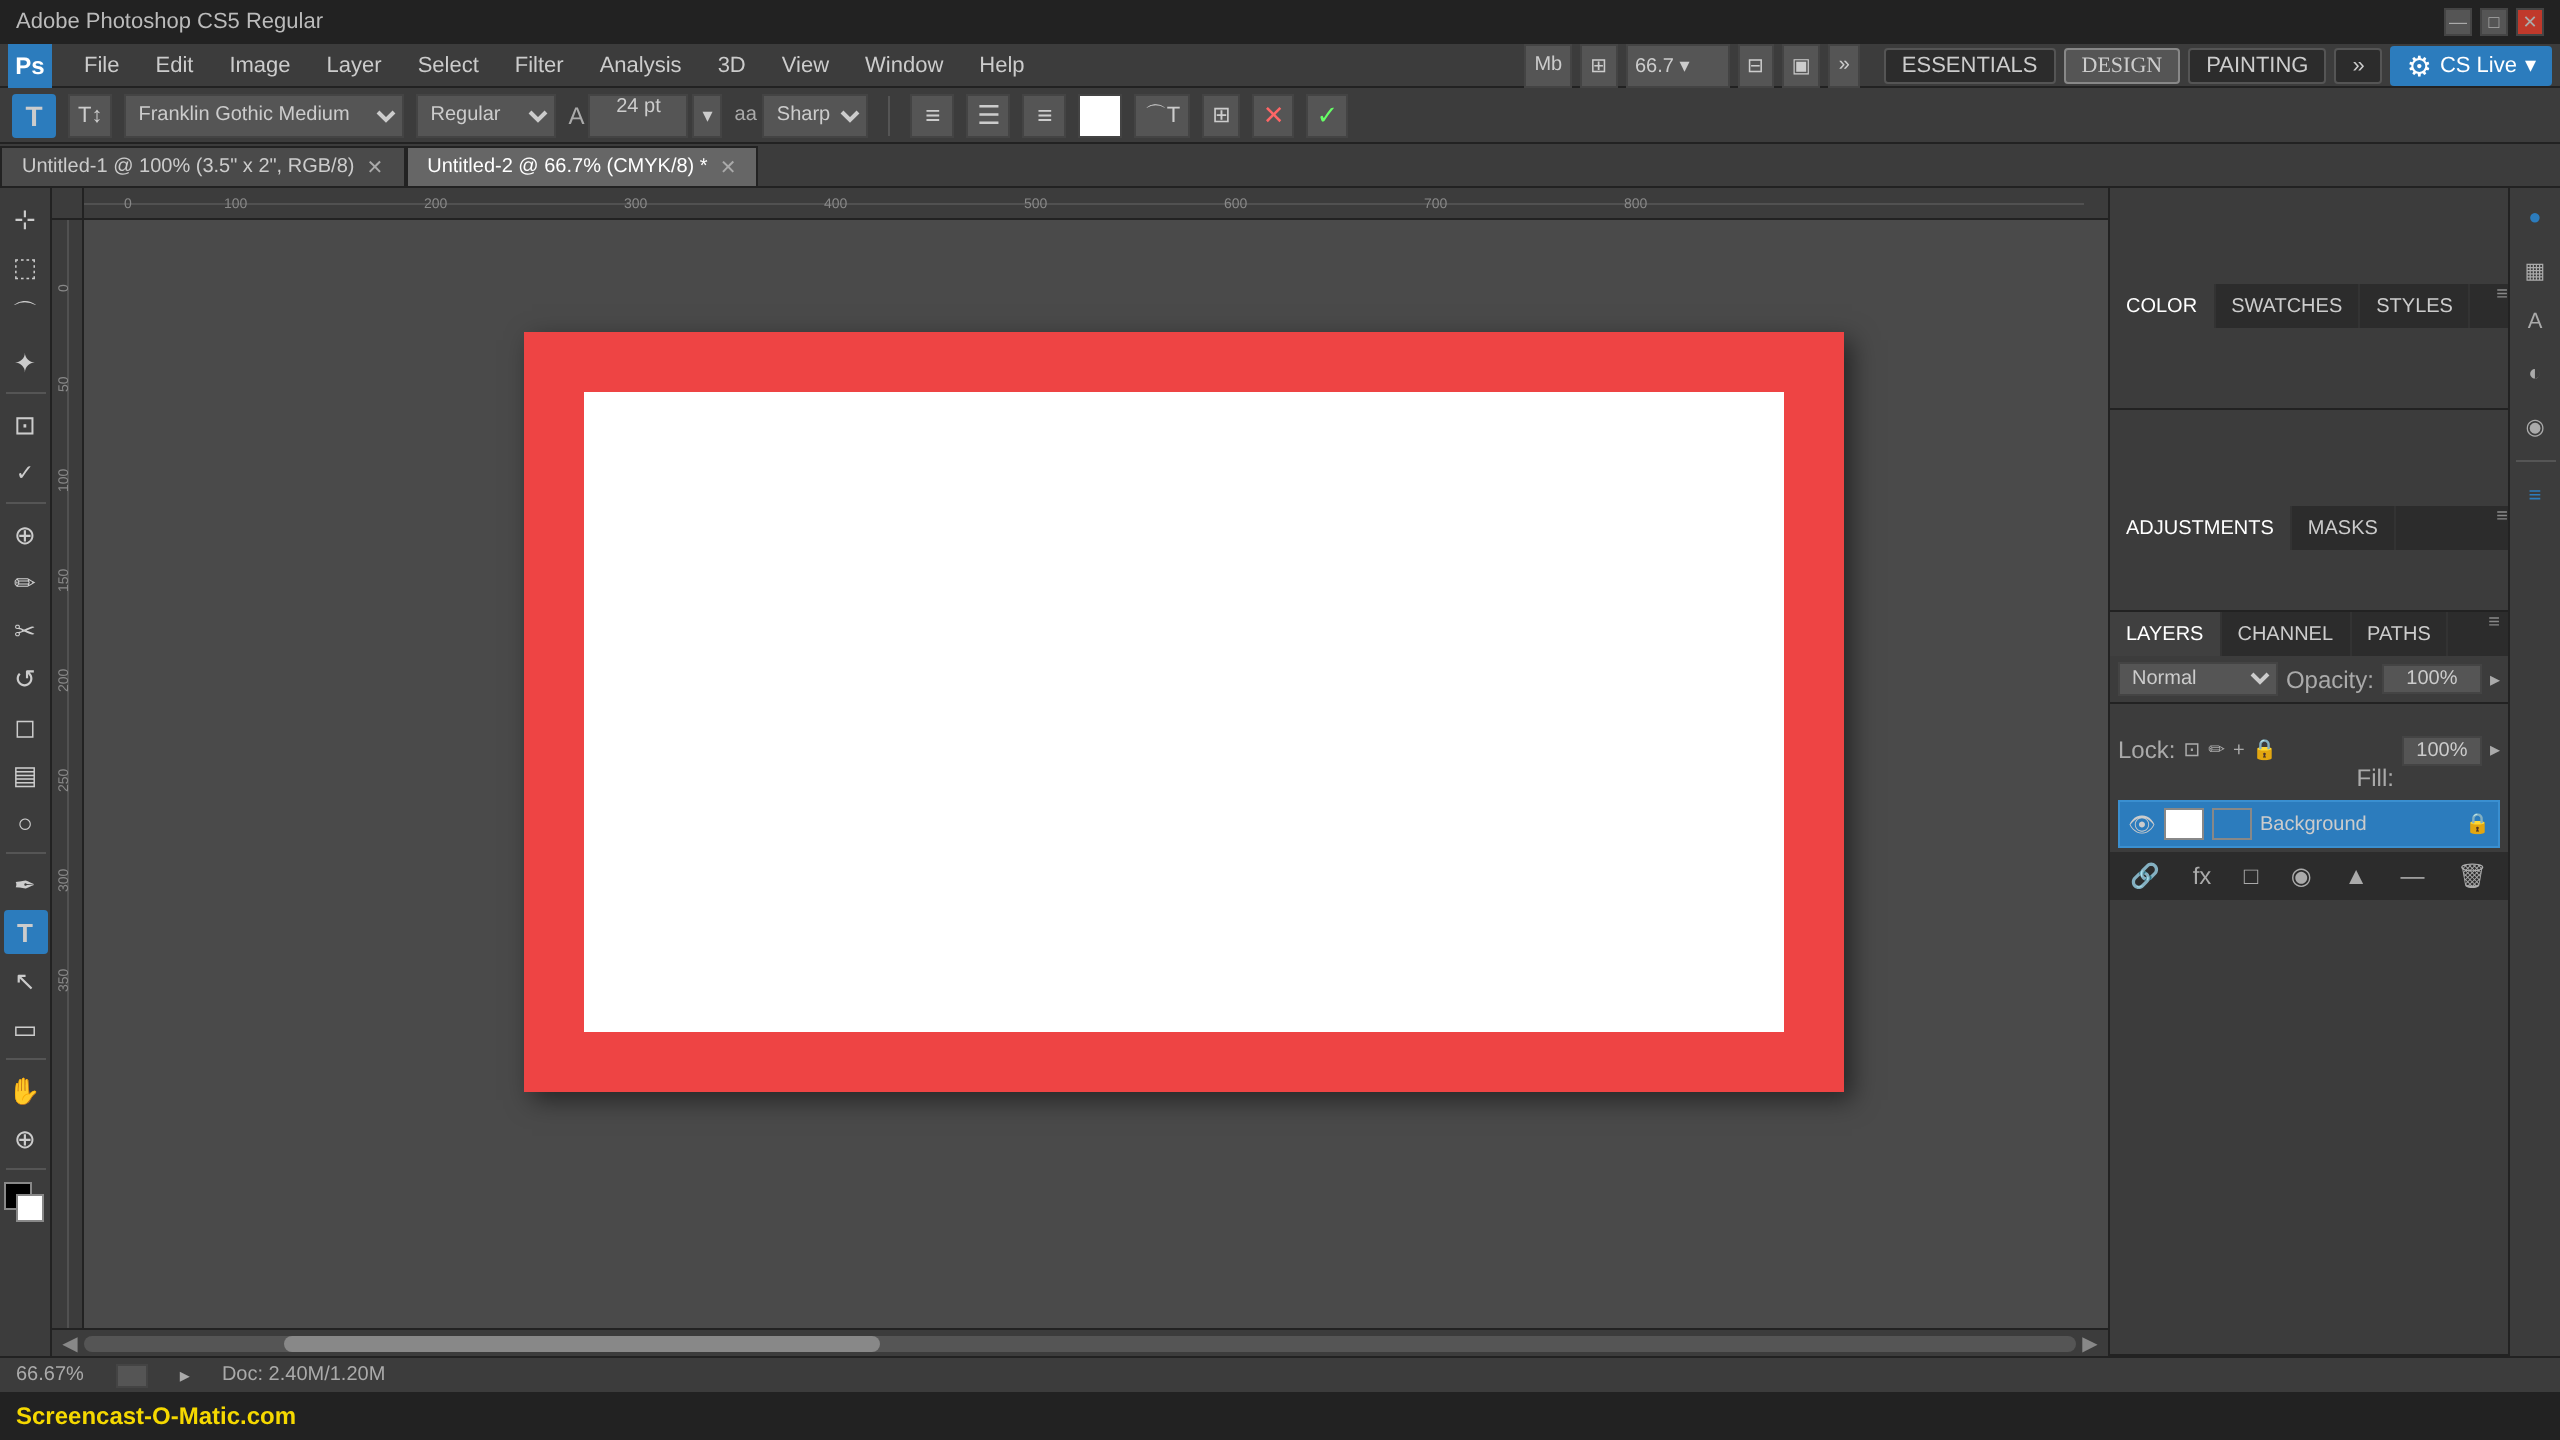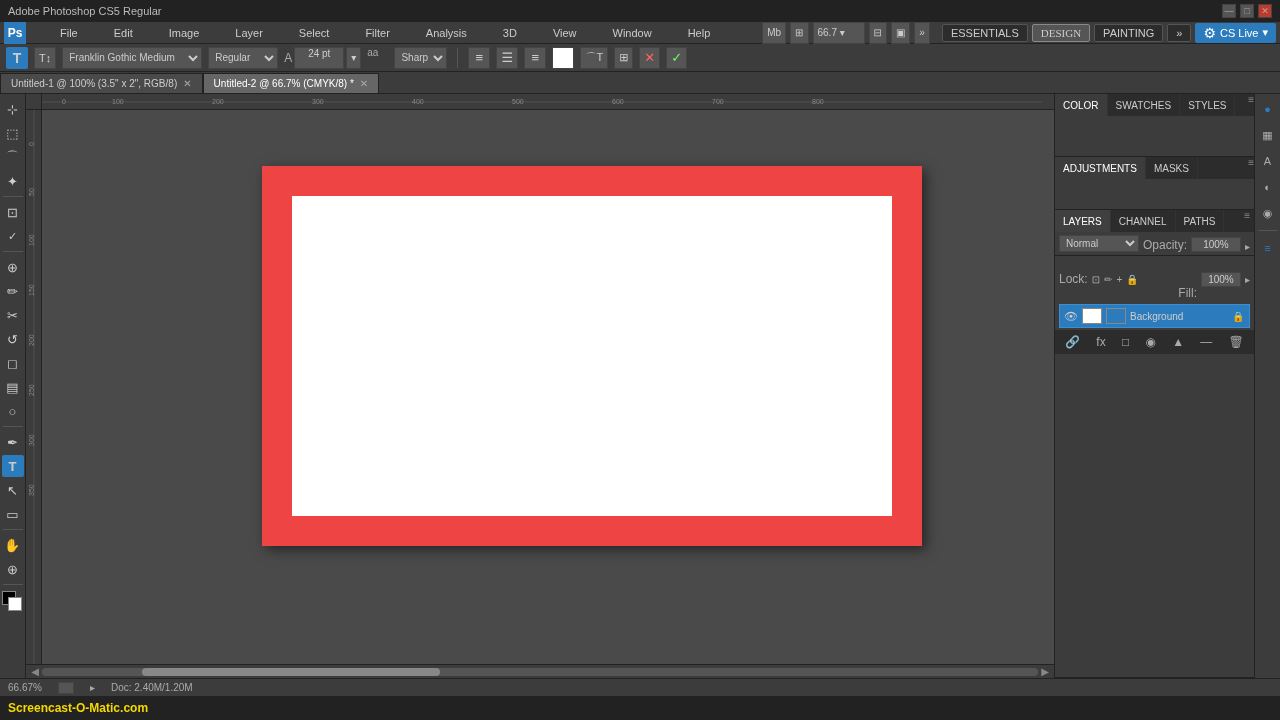--- a/index.html
+++ b/index.html
@@ -20,21 +20,21 @@
     #titlebar-right { display: flex; gap: 4px; }
     .win-btn { width: 14px; height: 14px; background: #555; border: 1px solid #444; display: flex; align-items: center; justify-content: center; font-size: 9px; cursor: pointer; color: #aaa; }
 
     
     #menubar {
       height: 22px;
       background: #3c3c3c;
       display: flex;
       align-items: center;
       padding: 0 4px;
-      gap: 20px;
+      gap: 2px;
       border-bottom: 1px solid #222;
     }
     .menu-item { padding: 2px 8px; font-size: 11px; color: #ccc; cursor: pointer; border-radius: 2px; }
     #ps-logo { width: 22px; height: 22px; background: #2c7cbd; display: flex; align-items: center; justify-content: center; color: #fff; font-weight: bold; font-size: 12px; margin-right: 6px; }
     #workspace-buttons { margin-left: auto; display: flex; align-items: center; gap: 4px; }
     .ws-btn { padding: 2px 8px; font-size: 11px; color: #ccc; cursor: pointer; border-radius: 2px; background: #2c2c2c; border: 1px solid #555; }
     .ws-btn.active { background: #555; border-color: #888; font-family: Liberation Serif, serif; }
     #cs-live { display: flex; align-items: center; gap: 4px; background: #2c7cbd; padding: 2px 8px; border-radius: 2px; font-size: 11px; color: #fff; cursor: pointer; }
 
     
@@ -165,20 +165,21 @@
     }
 
     
     .panel-section {
       border-bottom: 1px solid #222;
     }
     .panel-tabs {
       display: flex;
       background: #2c2c2c;
       height: 22px;
+      margin-top: 48px;
     }
     .panel-tab {
       padding: 0 8px;
       font-size: 10px;
       color: #ccc;
       display: flex;
       align-items: center;
       cursor: pointer;
       border-right: 1px solid #333;
     }
@@ -223,21 +224,21 @@
       font-size: 10px;
       color: #ccc;
       display: flex;
       align-items: center;
       cursor: pointer;
       border-right: 1px solid #333;
     }
     .layers-tab.active { color: #fff; background: #404040; }
     .layers-controls {
       display: flex;
-      align-items: flex-end;
+      align-items: center;
       padding: 3px 4px;
       gap: 4px;
       border-bottom: 1px solid #222;
     }
     .layers-row-header {
       display: flex;
       align-items: center;
       padding: 2px 4px;
       gap: 4px;
       font-size: 10px;
@@ -413,21 +414,21 @@
     <option>Franklin Gothic Medium</option>
   </select>
   <select class="opt-select" style="width:70px;">
     <option>Regular</option>
   </select>
   <div style="display:flex;align-items:center;gap:2px;">
     <span style="font-size:12px;color:#aaa;">A</span>
     <div class="opt-input">24 pt</div>
     <div class="opt-btn">▾</div>
   </div>
-  <div style="display:flex;align-items:flex-start;gap:16px;">
+  <div style="display:flex;align-items:center;gap:3px;">
     <span style="font-size:10px;color:#aaa;">aa</span>
     <select class="opt-select">
       <option>Sharp</option>
     </select>
   </div>
   <div class="opt-divider"></div>
   <div class="align-btn" style="font-size:13px;">≡</div>
   <div class="align-btn" style="font-size:13px;">☰</div>
   <div class="align-btn" style="font-size:13px;">≡</div>
   <div class="color-swatch"></div>

